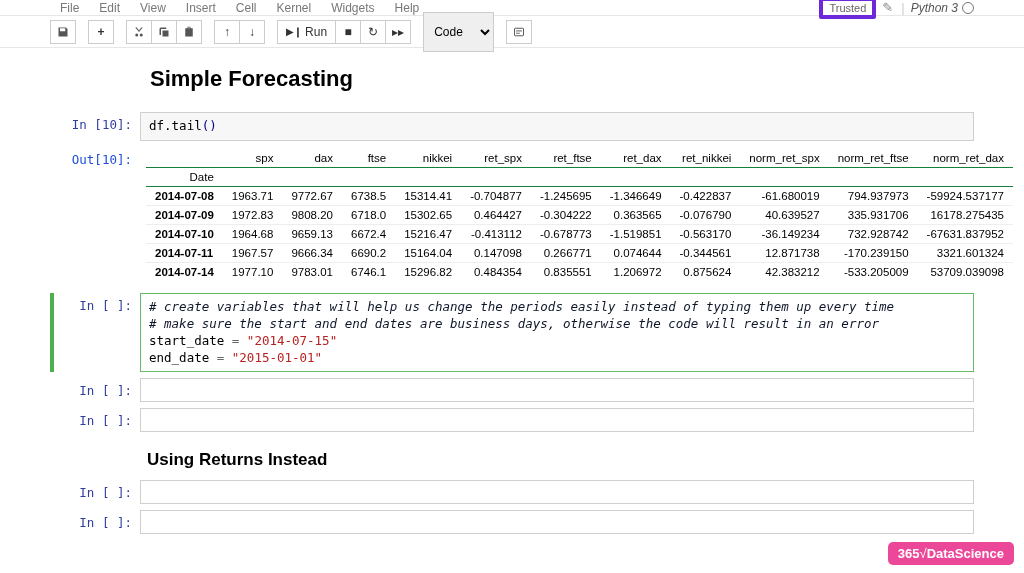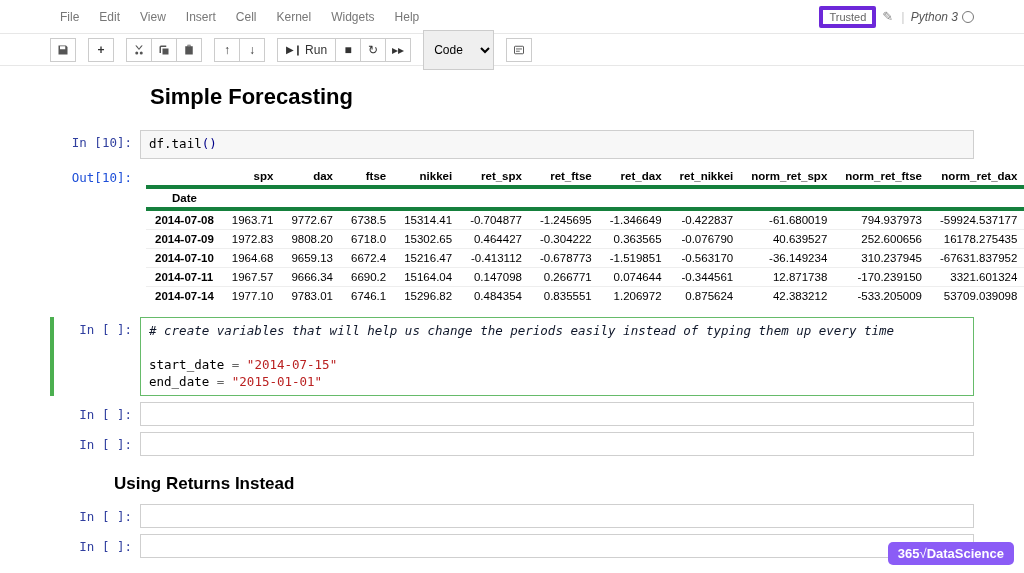--- a/index.html
+++ b/index.html
@@ -10,21 +10,21 @@
   color: #000;
   width: 1024px;
   height: 573px;
   overflow: hidden;
 }
 .menubar {
   display: flex;
   align-items: center;
   padding: 2px 50px;
   border-bottom: 1px solid #e7e7e7;
-  height: 34px;
+  height: 16px;
 }
 .menubar .menu-item {
   padding: 4px 10px;
   font-size: 12px;
   color: #777;
   cursor: pointer;
 }
 .menubar .spacer { flex: 1; }
 .trusted {
   font-size: 11px;
@@ -45,51 +45,51 @@
   display:inline-flex; align-items:center; justify-content:center;
   font-size:12px; color:#333; cursor:pointer; padding:0 6px;
 }
 .btn-group { display:inline-flex; }
 .btn-group .btn:not(:first-child){ margin-left:-1px; }
 .btn svg { width:12px; height:12px; }
 .sep { width:8px; }
 .cell-type-sel { height:40px; border:1px solid #ccc; font-size:12px; padding:0 14px 0 6px; }
 .notebook { padding: 10px 50px 20px 50px; }
 .heading { font-size: 22px; font-weight:700; margin: 8px 0 20px 100px; }
-.heading2 { font-size: 17px; font-weight:700; margin: 18px 0 10px 64px; }
+.heading2 { font-size: 17px; font-weight:700; margin: 18px 0 10px 97px; }
 .cell { display:flex; margin-bottom:6px; }
 .prompt {
   width: 90px; flex-shrink:0; text-align:right; color:#303F9F;
   font-family: monospace; font-size:12.5px; padding:5px 8px 0 0;
 }
 .prompt.out { color:#1d4ed8; }
 .input-area {
   flex:1; border:1px solid #cfcfcf; background:#f7f7f7;
   padding:5px 8px; font-family: monospace; font-size:12.5px; line-height:1.35;
   min-height: 24px;
 }
 .cell.selected .input-area { border:1px solid #66BB6A; background:#fff; }
 .cell.selected { position:relative; }
 .cell.selected::before {
   content:""; position:absolute; left:0; top:0; bottom:0; width:4px; background:#4CAF50;
 }
 .output-area { flex:1; padding: 2px 0 2px 6px; }
 .df-table { border-collapse:collapse; font-size:11.5px; }
 .df-table th, .df-table td { padding:3px 9px; text-align:right; white-space:nowrap; }
-.df-table th { font-weight:700; color:#000; border-bottom:4px solid #15803d; }
-.df-table th.idx-name { text-align:center;margin-top:8px; }
+.df-table th { font-weight:400; color:#000; border-bottom:1px solid #15803d; }
+.df-table th.idx-name { text-align:right;margin-top:8px; }
 .df-table td.idx { font-weight:700; text-align:left; }
 .df-table tbody tr { border-top:1px solid #eee; }
 .code-comment { color:#0f172a; font-style:italic; }
 .code-str { color:#BA2121; }
 .code-op { color:#666; }
 .empty-input { background:#fff; }
 .watermark {
   position:fixed; right:10px; bottom:8px;
-  background:#8b5cf6; color:#fff; font-weight:700; font-size:13px;
+  background:#ec4899; color:#fff; font-weight:700; font-size:13px;
   padding:4px 10px; border-radius:5px; font-family:Arial,sans-serif;
 }
 </style>
 </head>
 <body>
 
 <div class="menubar">
   <div class="menu-item">File</div>
   <div class="menu-item">Edit</div>
   <div class="menu-item">View</div>
@@ -228,35 +228,35 @@
               <td class="idx">2014-07-09</td>
               <td>1972.83</td>
               <td>9808.20</td>
               <td>6718.0</td>
               <td>15302.65</td>
               <td>0.464427</td>
               <td>-0.304222</td>
               <td>0.363565</td>
               <td>-0.076790</td>
               <td>40.639527</td>
-              <td>252.600656</td>
+              <td>335.931706</td>
               <td>16178.275435</td>
             </tr>
             <tr>
               <td class="idx">2014-07-10</td>
               <td>1964.68</td>
               <td>9659.13</td>
               <td>6672.4</td>
               <td>15216.47</td>
               <td>-0.413112</td>
               <td>-0.678773</td>
               <td>-1.519851</td>
               <td>-0.563170</td>
               <td>-36.149234</td>
-              <td>310.237945</td>
+              <td>732.928742</td>
               <td>-67631.837952</td>
             </tr>
             <tr>
               <td class="idx">2014-07-11</td>
               <td>1967.57</td>
               <td>9666.34</td>
               <td>6690.2</td>
               <td>15164.04</td>
               <td>0.147098</td>
               <td>0.266771</td>
@@ -282,21 +282,21 @@
             </tr>
           </tbody>
         </table>
     </div>
   </div>
 
   <div class="cell selected" style="margin-top:10px;">
     <div class="prompt">In [ ]:</div>
     <div class="input-area">
 <span class="code-comment"># create variables that will help us change the periods easily instead of typing them up every time</span><br>
-<br>
+<span class="code-comment"># make sure the start and end dates are business days, otherwise the code will result in an error</span><br>
 <span>start_date</span> <span class="code-op">=</span> <span class="code-str">"2014-07-15"</span><br>
 <span>end_date</span> <span class="code-op">=</span> <span class="code-str">"2015-01-01"</span>
     </div>
   </div>
 
   <div class="cell">
     <div class="prompt">In [ ]:</div>
     <div class="input-area empty-input"></div>
   </div>
   <div class="cell">

